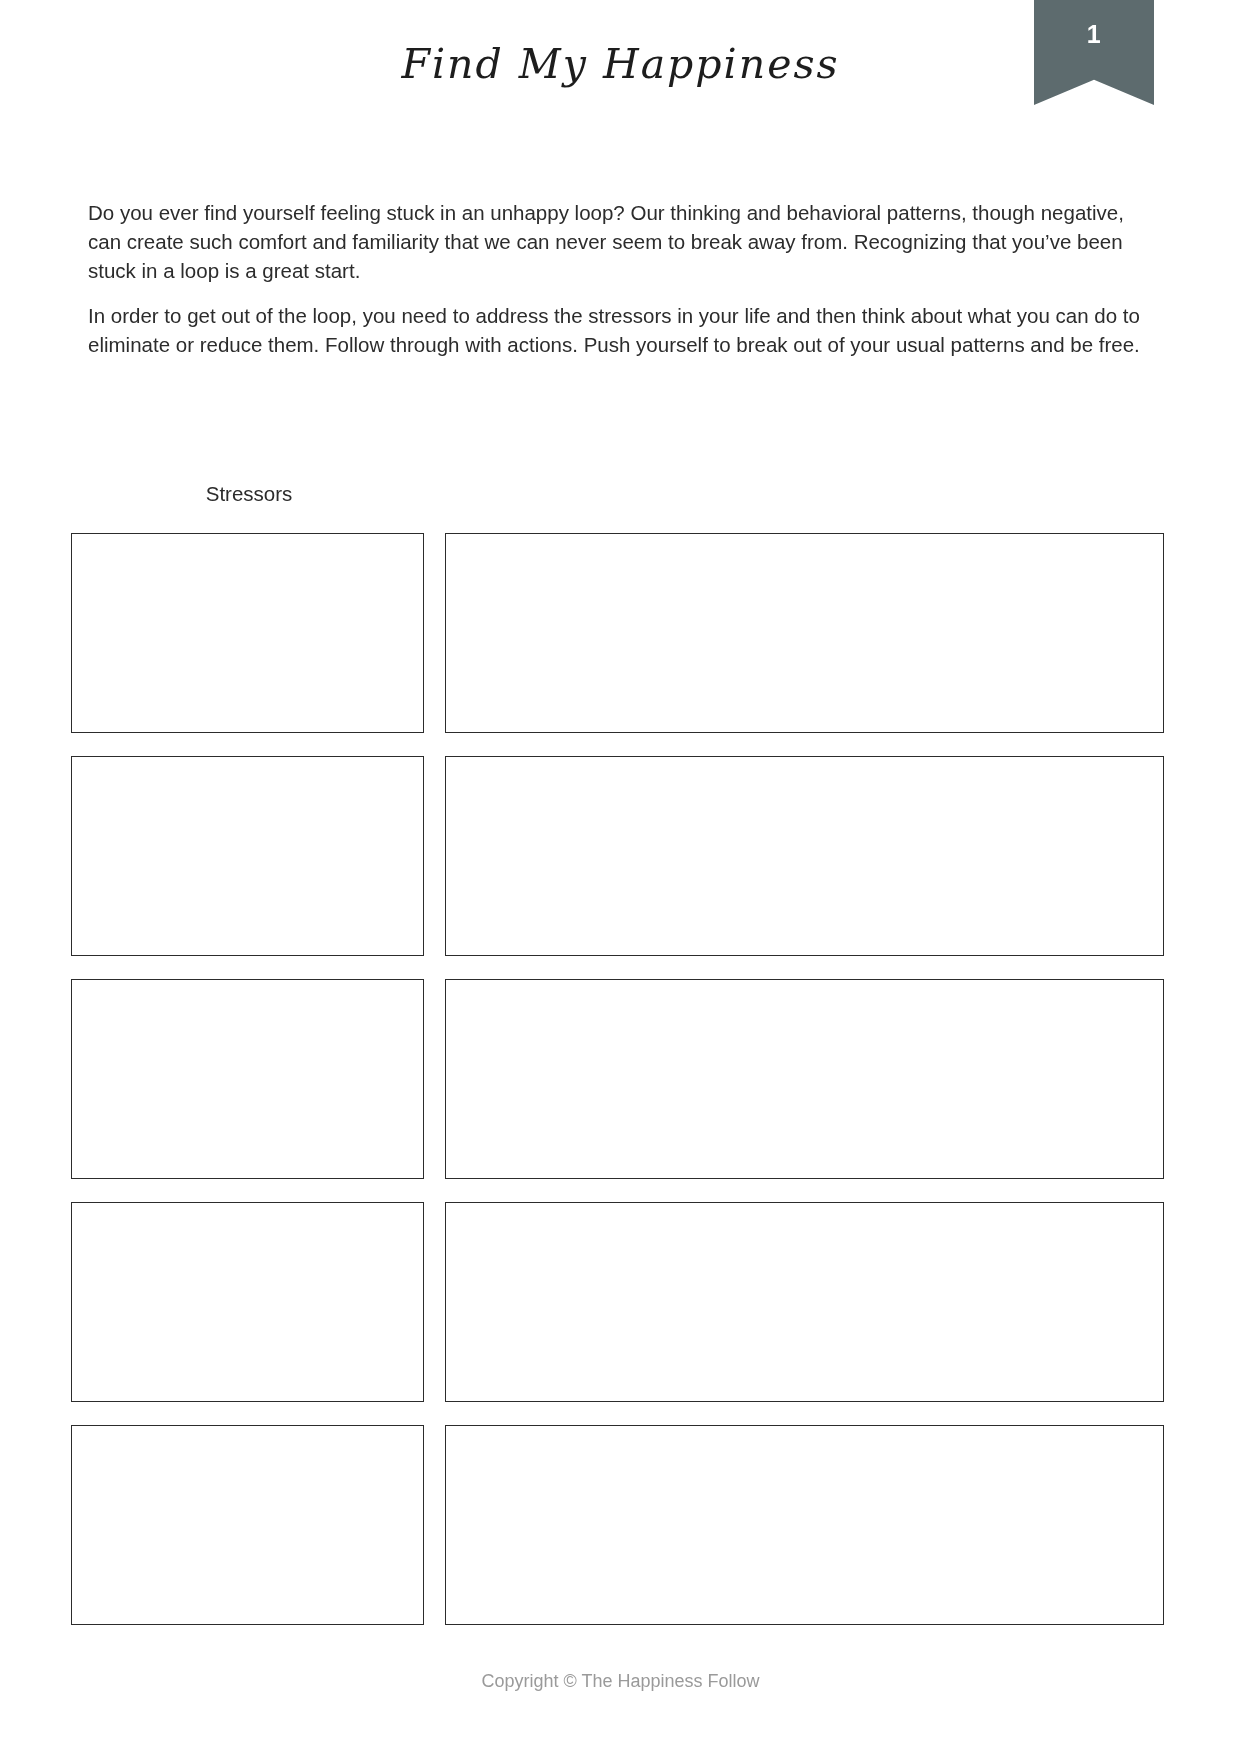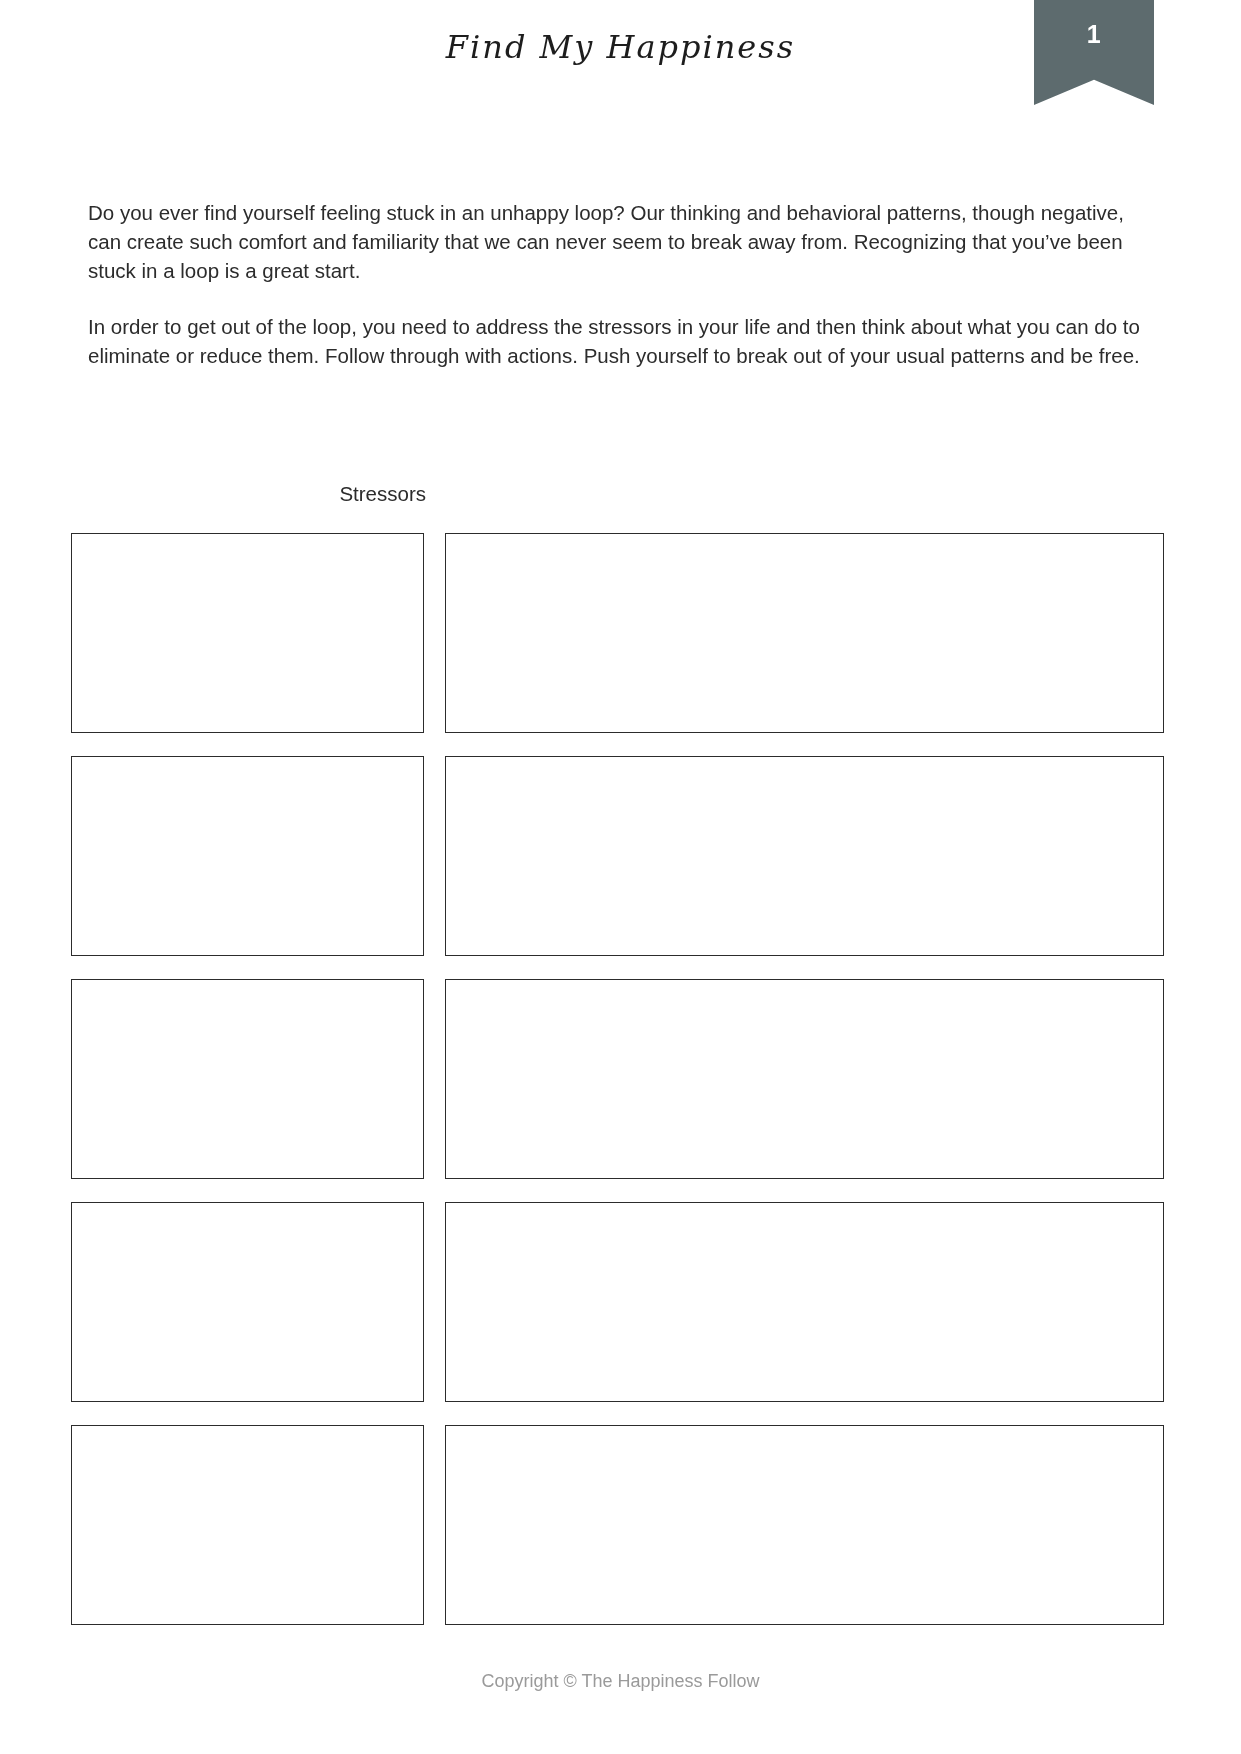--- a/index.html
+++ b/index.html
@@ -39,62 +39,62 @@
     color: #ffffff;
     font-size: 25px;
     font-weight: 600;
     letter-spacing: 0.5px;
     margin-top: 20px;
   }
 
   
   .title {
     position: absolute;
-    top: 28px;
+    top: 40px;
     left: 0;
     width: 100%;
     text-align: center;
     font-family: "DejaVu Serif", serif;
     font-style: italic;
-    font-size: 32px;
+    font-size: 41px;
     color: #1d1d1d;
     letter-spacing: 2px;
     font-weight: 400;
   }
 
   
   .intro {
     position: absolute;
     top: 198px;
     left: 88px;
     width: 1065px;
     font-size: 20.5px;
     line-height: 29px;
     color: #2c2c2c;
   }
   .intro p {
     margin: 0;
   }
   .intro p.second {
-    margin-top: 27px;
+    margin-top: 16px;
   }
 
   
   .headings {
     position: absolute;
     top: 482px;
     left: 0;
     width: 100%;
     height: 28px;
   }
   .heading {
     position: absolute;
     font-size: 20.5px;
     color: #2c2c2c;
-    text-align: right;
+    text-align: center;
   }
   .heading.left {
     left: 72px;
     width: 354px;
   }
   .heading.right {
     left: 443px;
     width: 722px;
   }
 

